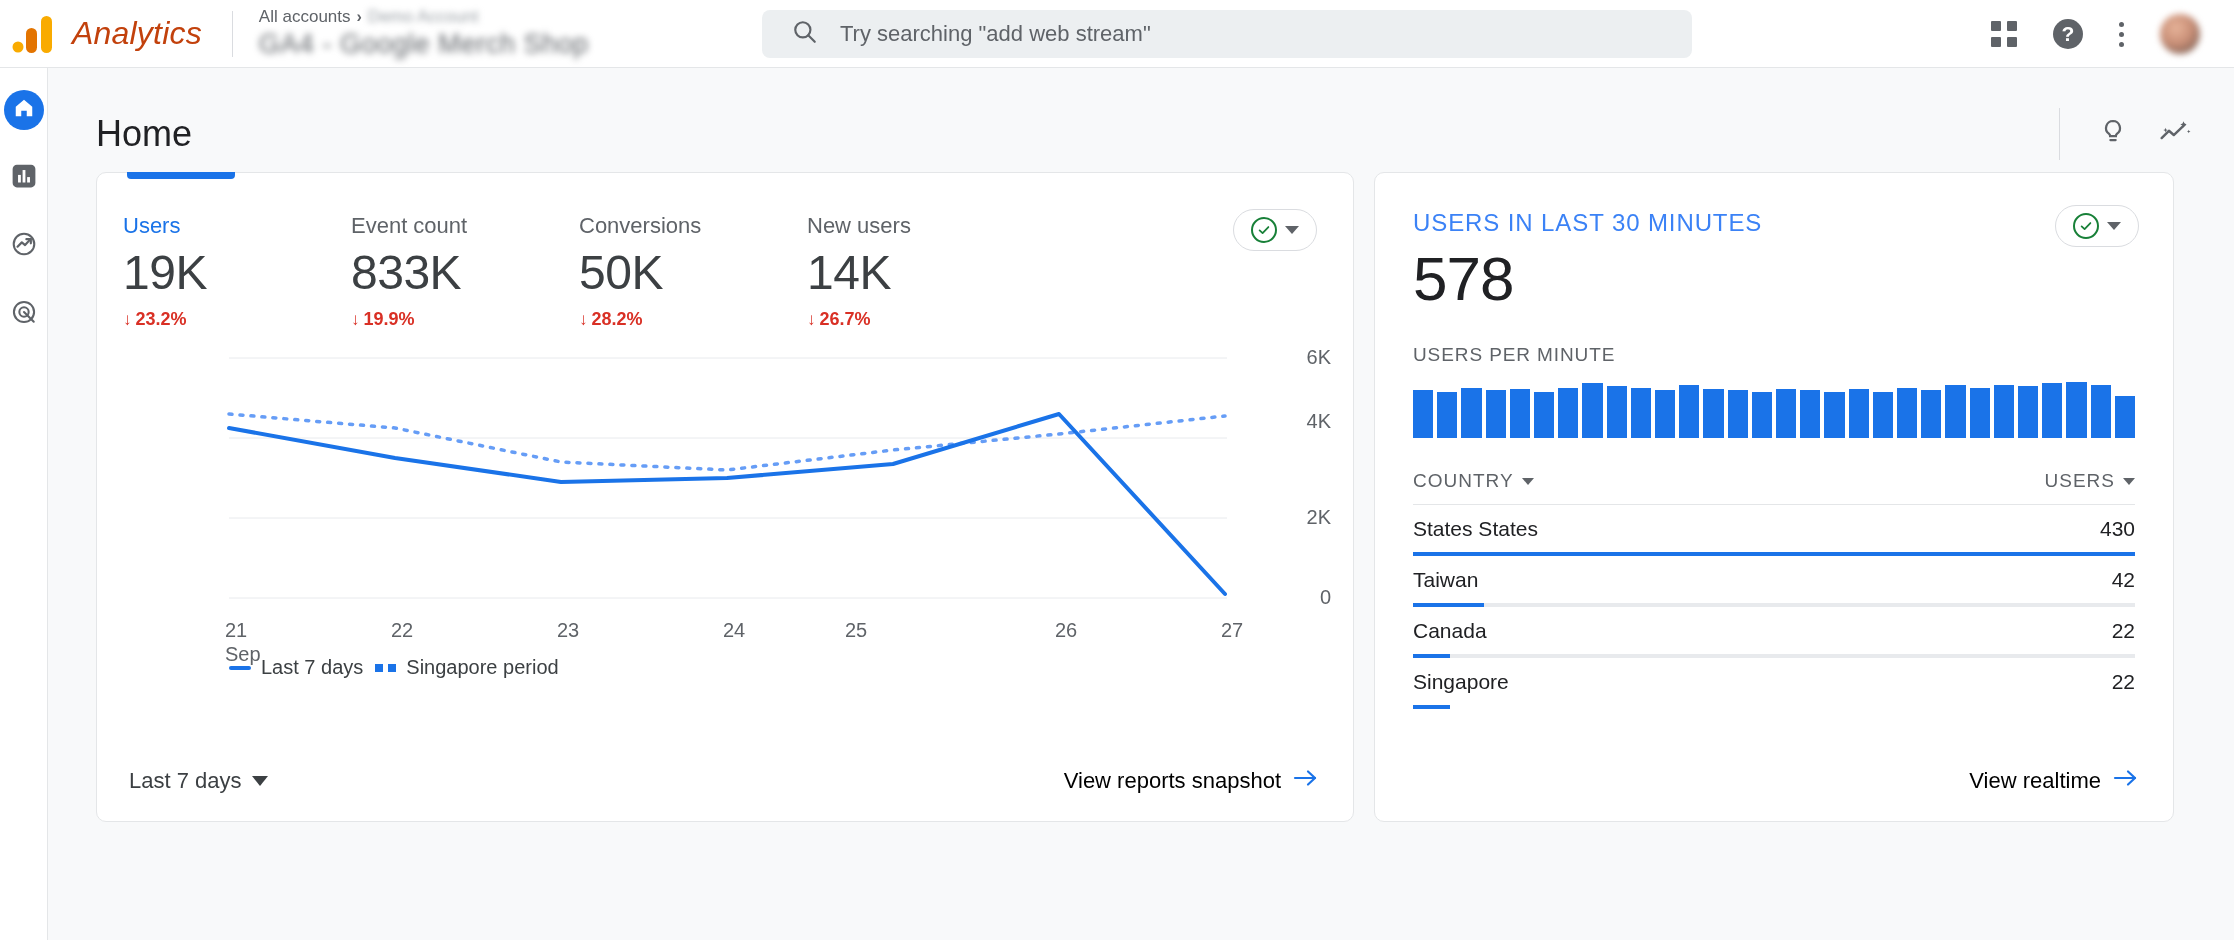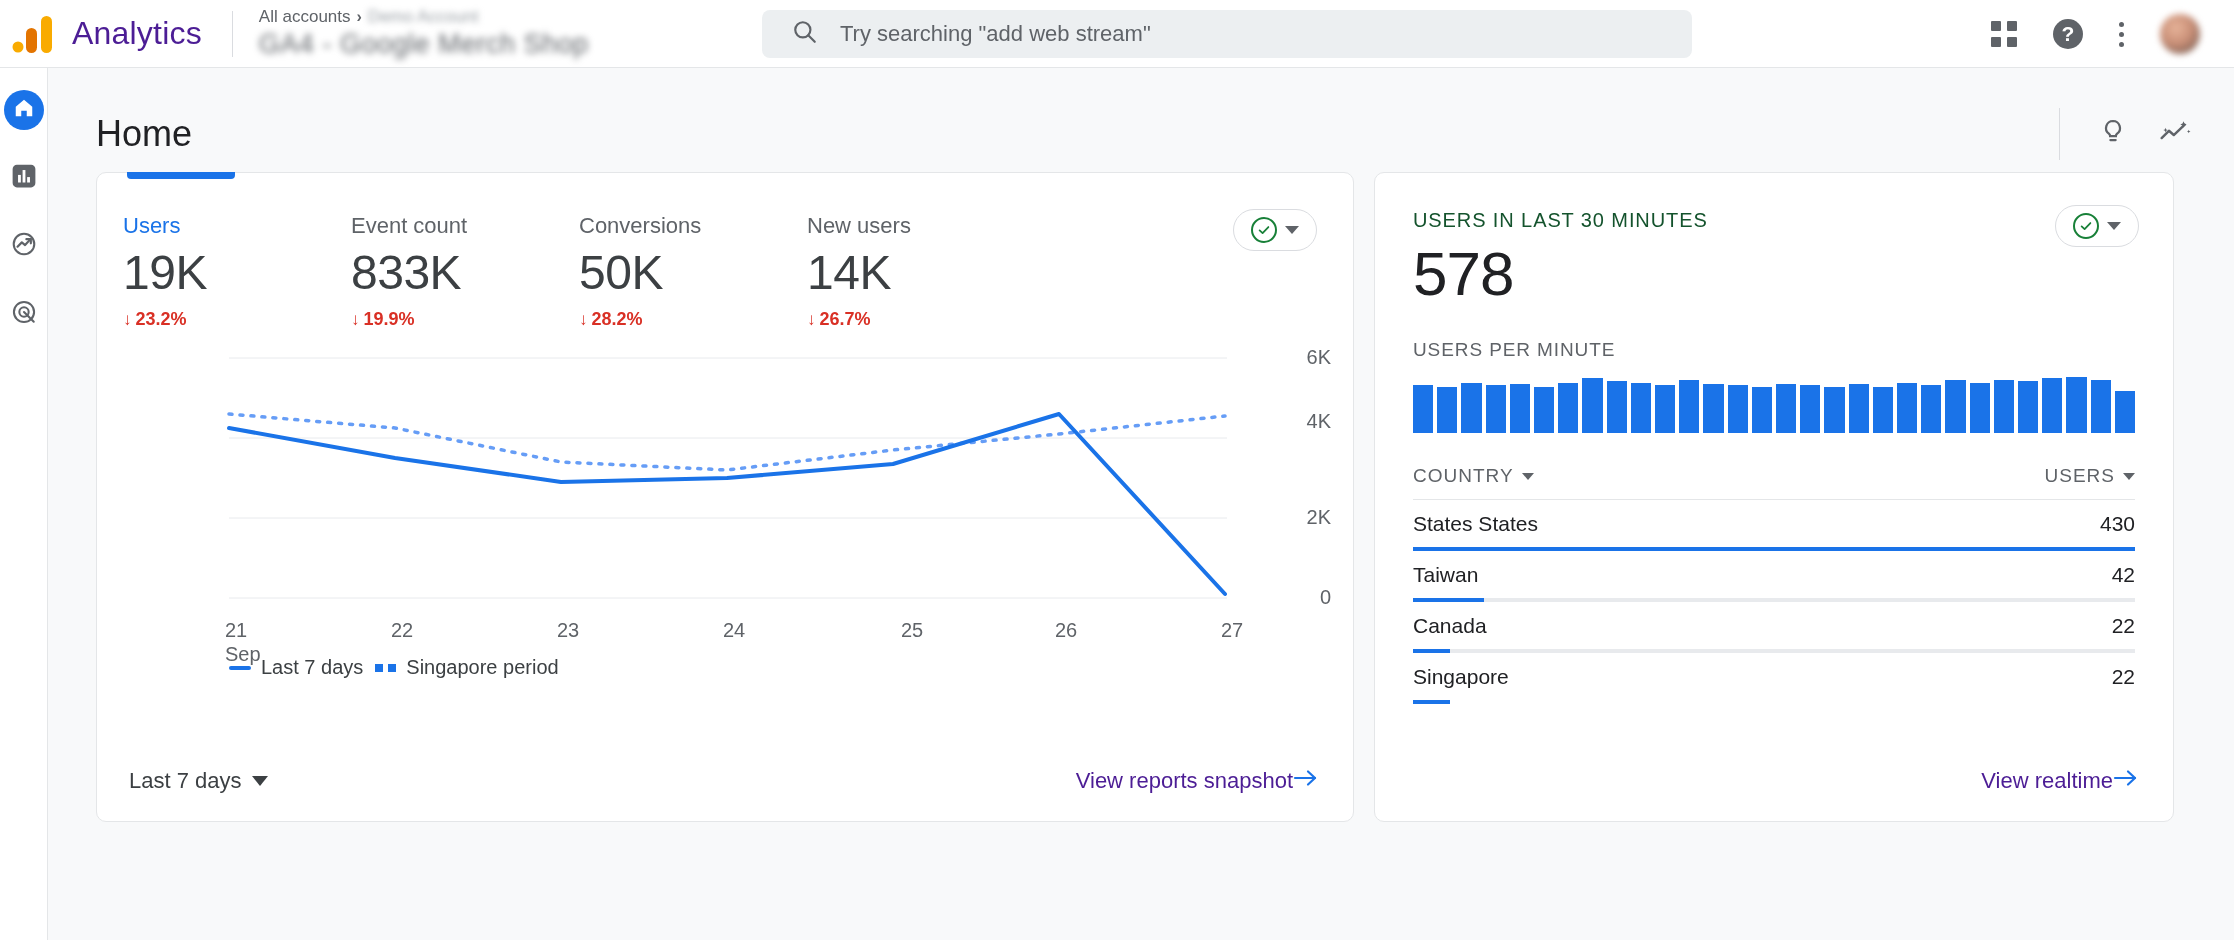--- a/index.html
+++ b/index.html
@@ -14,21 +14,21 @@
   .topbar {
     height: 68px;
     display: flex;
     align-items: center;
     background: #fff;
     border-bottom: 1px solid #e4e6e8;
     position: relative;
   }
   .ga-logo { width: 46px; height: 40px; margin-left: 10px; display:flex; align-items:flex-end; }
   .brand {
-    font-size: 32px; color: #4c1d95; margin-left: 16px; letter-spacing: .2px;
+    font-size: 32px; color: #c2410c; margin-left: 16px; letter-spacing: .2px; font-style: italic;
   }
   .topbar-divider {
     width: 1px; height: 46px; background: #dadce0; margin: 0 26px 0 30px;
   }
   .acct-block { display: flex; flex-direction: column; justify-content: center; }
   .acct-crumb { font-size: 17px; color: #5f6368; display: flex; align-items: center; gap: 6px; }
   .acct-crumb .chev { font-weight: 700; font-size: 16px; color:#5f6368; }
   .blur-text {
     color: #9aa0a6;
     filter: blur(3.4px);
@@ -142,25 +142,25 @@
   .lg-dash { display: flex; gap: 5px; }
   .lg-dash i { width: 8px; height: 8px; background: #1a73e8; display: block; }
 
   .card-footer {
     position: absolute; bottom: 0; left: 0; right: 0; height: 80px;
     display: flex; align-items: center; justify-content: space-between;
     padding: 0 34px 0 32px;
   }
   .range-sel { display:flex; align-items:center; gap:10px; font-size: 22px; color: #3c4043; cursor: pointer; }
   .range-caret { width:0;height:0;border-left:8px solid transparent;border-right:8px solid transparent;border-top:10px solid #3c4043; }
-  .link-blue { font-size: 22px; color: #4c1d95; display: flex; align-items: center; cursor: pointer; }
+  .link-blue { font-size: 22px; color: #000000; display: flex; align-items: center; gap: 12px; cursor: pointer; }
 
   
   .rt-pad { padding: 36px 38px 0 38px; position: relative; }
-  .rt-label { font-size: 20px; color: #14532d; letter-spacing: .9px; }
+  .rt-label { font-size: 24px; color: #3b82f6; letter-spacing: .9px; }
   .rt-big { font-size: 62px; color: #202124; margin-top: 6px; letter-spacing: -1px; }
   .rt-sub { font-size: 19px; color: #5f6368; letter-spacing: .9px; margin-top: 30px; }
   .bars { display: flex; align-items: flex-end; gap: 4px; height: 56px; margin-top: 16px; }
   .bars i { flex: 1; background: #1a73e8; display: block; }
 
   .tbl-head {
     display: flex; justify-content: space-between; align-items: center;
     margin-top: 32px; font-size: 19px; color: #5f6368; letter-spacing: 1px;
   }
   .tbl-head span { display: flex; align-items: center; gap: 8px; cursor: pointer; }
@@ -371,21 +371,21 @@
           </div>
 
           <div class="xlabels">
             <div class="xlabel" style="left:128px">
               <span>21</span><br>
               <span>Sep</span>
             </div>
             <div class="xlabel" style="left:294px">22</div>
             <div class="xlabel" style="left:460px">23</div>
             <div class="xlabel" style="left:626px">24</div>
-            <div class="xlabel" style="left:804px">25</div>
+            <div class="xlabel" style="left:748px">25</div>
             <div class="xlabel" style="left:958px">26</div>
             <div class="xlabel" style="left:1124px">27</div>
           </div>
         </div>
 
         <div class="legend">
           <div class="legend-item">
             <span class="lg-solid"></span>
             <span>Last 7 days</span>
           </div>

